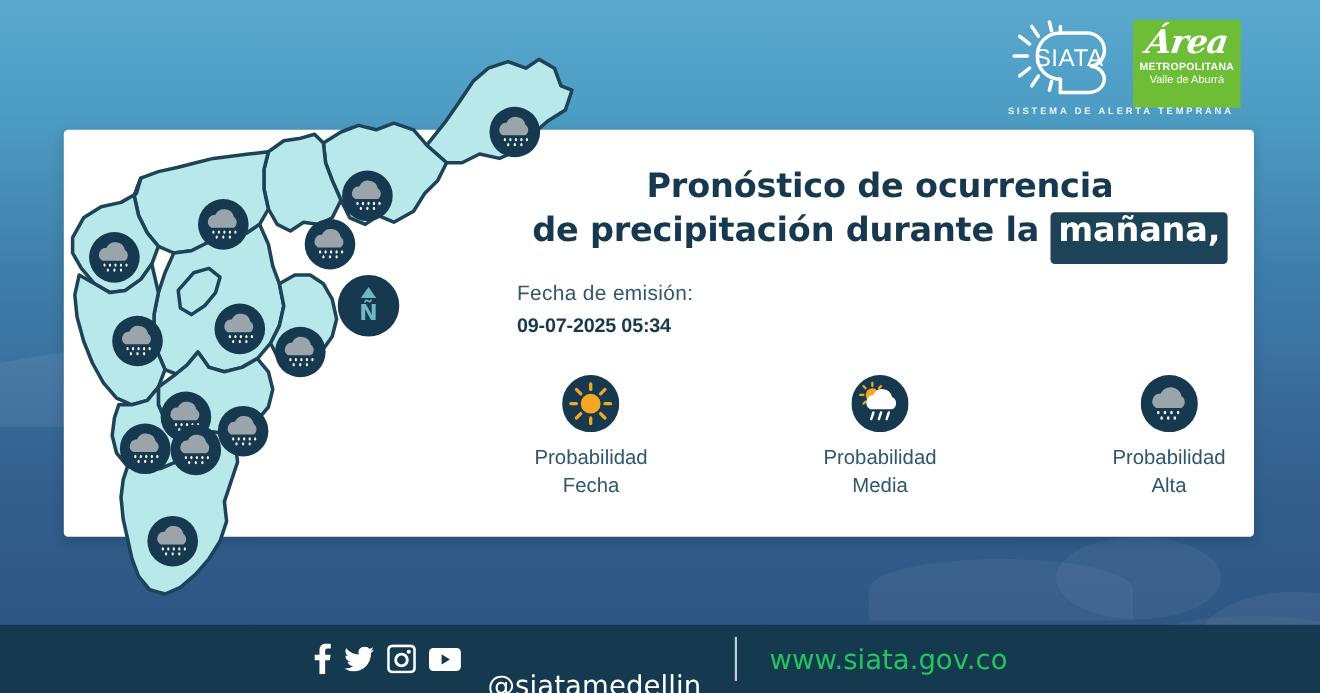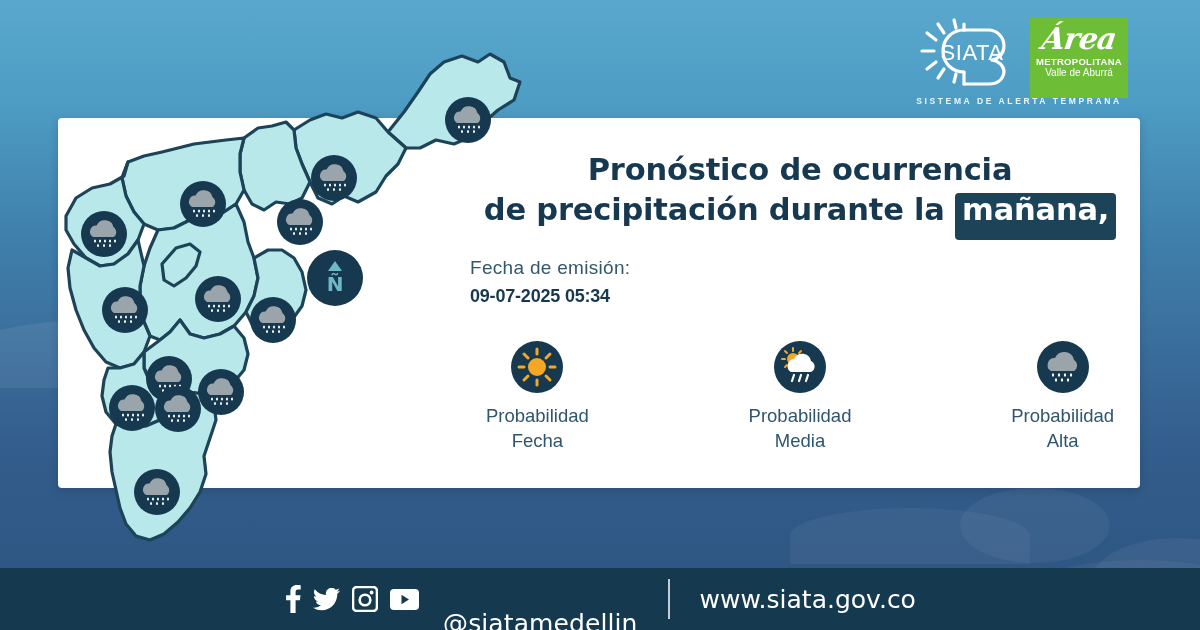--- a/index.html
+++ b/index.html
@@ -35,21 +35,21 @@
   }
   .footer-inner{display:flex;align-items:center;gap:0;}
   .social{display:flex;align-items:center;gap:12px;margin-right:24px;}
   .social svg{display:block;}
   .handle{
     color:#ffffff;font-size:25px;font-family:"DejaVu Sans",sans-serif;letter-spacing:.1px;
     font-weight:400;
     margin-top:48px;
   }
   .vdiv{width:2px;height:40px;background:#ffffff;opacity:.75;margin:0 30px;}
-  .weburl{color:#ffffff;font-size:25px;font-family:"DejaVu Sans",sans-serif;font-weight:400;}
+  .weburl{color:#22c55e;font-size:25px;font-family:"DejaVu Sans",sans-serif;font-weight:400;}
 
   
   .logos{position:absolute;right:72px;top:18px;display:flex;align-items:flex-start;gap:8px;}
   .logo-siata{position:relative;width:120px;height:72px;}
   .logo-area{width:98px;height:80px;background:#6dbe36;display:flex;flex-direction:column;align-items:center;justify-content:flex-start;padding-top:2px;box-sizing:border-box;}
   .area-script{color:#fff;font-style:italic;font-family:"DejaVu Serif",serif;font-weight:700;font-size:30px;line-height:1;transform:skewX(-8deg);margin-top:4px;letter-spacing:-1px;}
   .area-l1{color:#fff;font-size:9.5px;font-weight:700;letter-spacing:.3px;margin-top:2px;font-family:"Liberation Sans",sans-serif;}
   .area-l2{color:#fff;font-size:10px;font-weight:400;margin-top:0px;font-family:"Liberation Sans",sans-serif;}
   .siata-tagline{
     position:absolute;right:72px;top:96px;width:218px;text-align:center;

